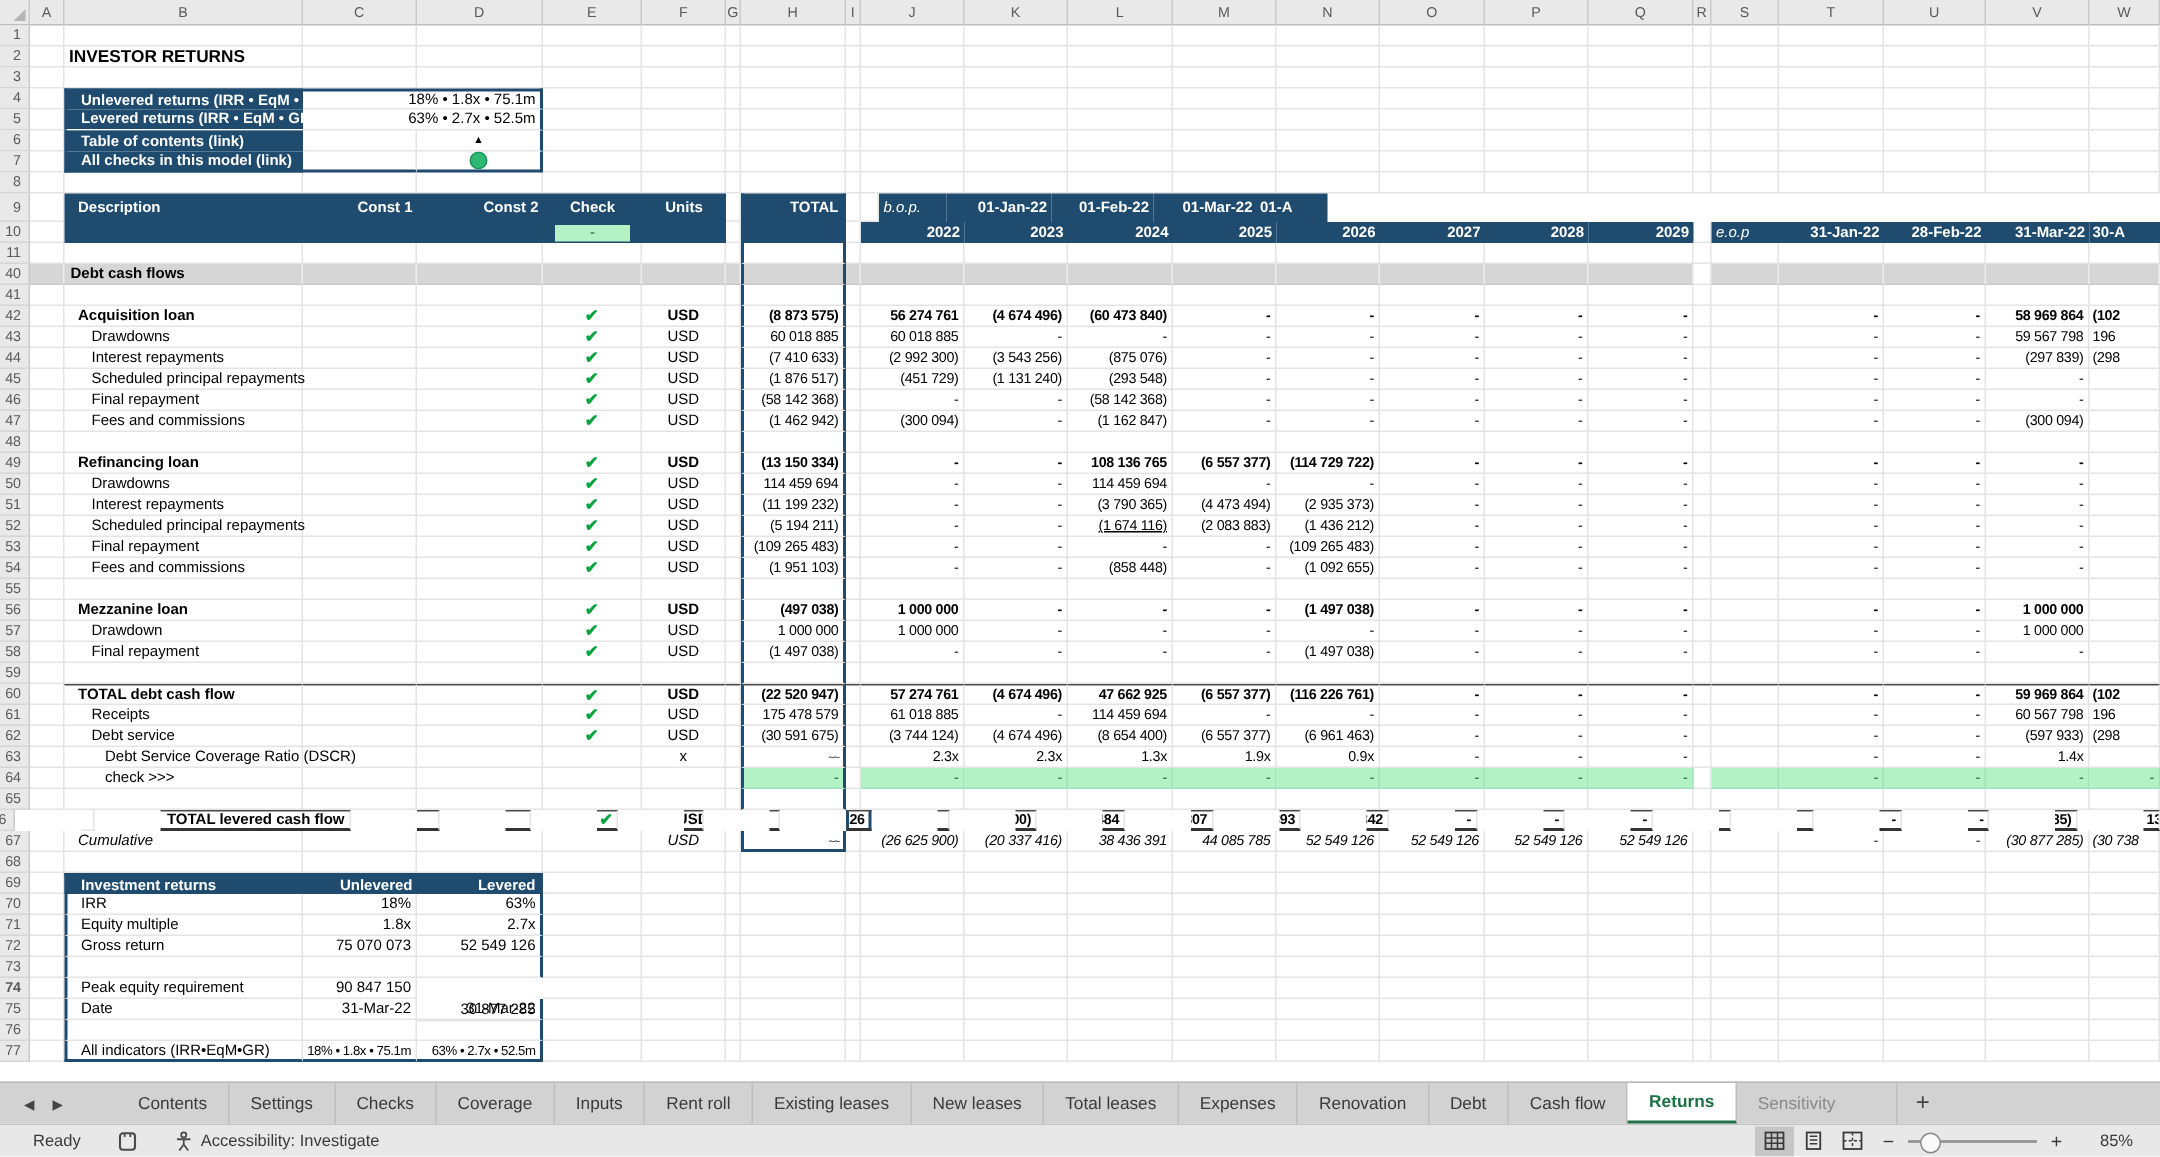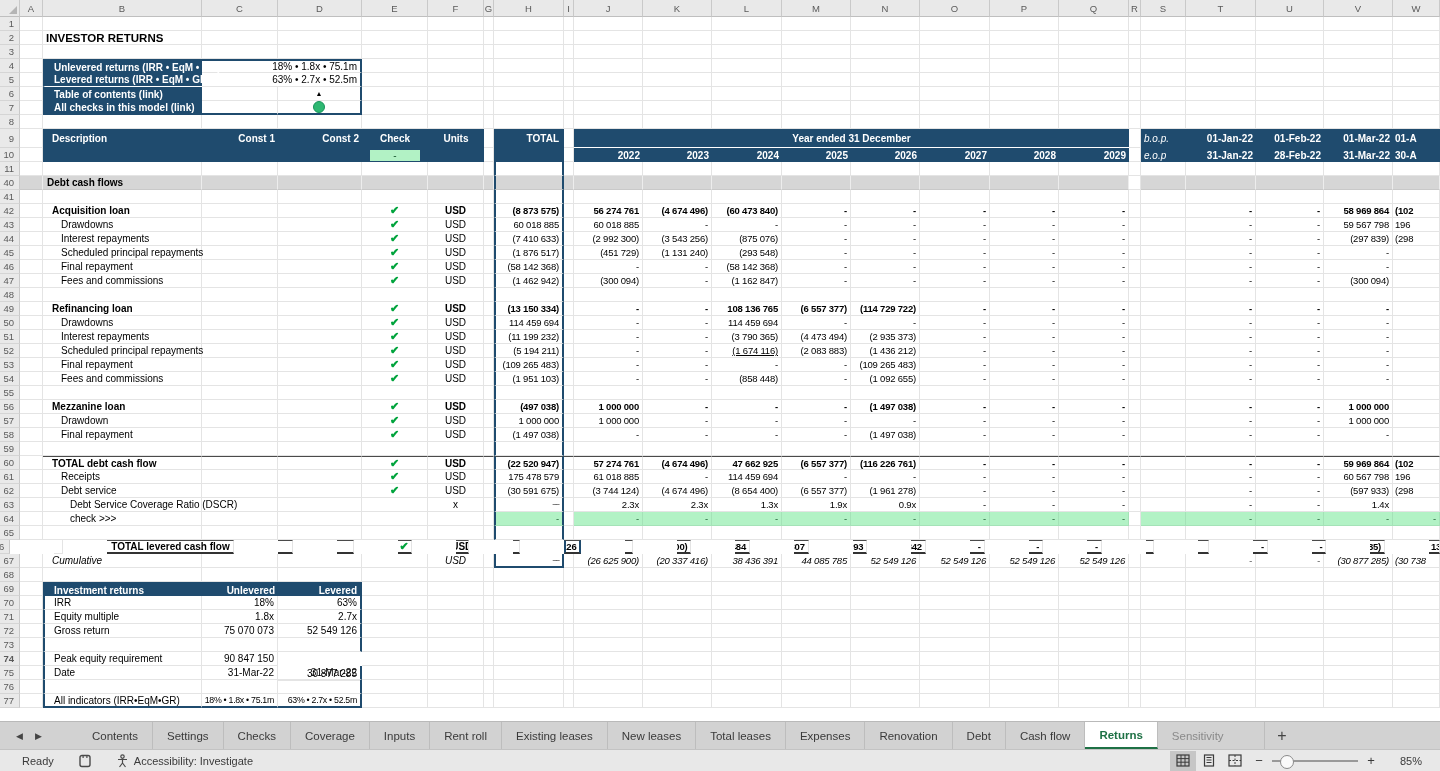--- a/index.html
+++ b/index.html
@@ -312,21 +312,20 @@
         <div class="cell rn" style="width: 20px;">9</div>
         <div class="cell" style="width: 23px;"></div>
         <div class="cell navy hdr b in1" style="width: 159px;">Description</div>
         <div class="cell navy hdr b r" style="width: 76px;">Const 1</div>
         <div class="cell navy hdr b r" style="width: 84px;">Const 2</div>
         <div class="cell navy hdr b c" style="width: 66px;">Check</div>
         <div class="cell navy hdr b c" style="width: 56px;">Units</div>
         <div class="cell" style="width: 10px;"></div>
         <div class="cell navy hdr b r hL hR" style="width: 70px;">TOTAL</div>
         <div class="cell" style="width: 10px;"></div>
-        <div class="cell navy hdr b yrhdr" style="width: 555px;">Year ended 31 December</div>
         <div class="cell" style="width: 12px;"></div>
         <div class="cell navy hdr i" style="width: 45px;">b.o.p.</div>
         <div class="cell navy hdr b r" style="width: 70px;">01-Jan-22</div>
         <div class="cell navy hdr b r" style="width: 68px;">01-Feb-22</div>
         <div class="cell navy hdr b r" style="width: 69px;">01-Mar-22</div>
         <div class="cell navy hdr b frag" style="width: 47px;">01-A</div>
       </div>
       <div class="row" style="height: 14px;">
         <div class="cell rn" style="width: 20px;">10</div>
         <div class="cell" style="width: 23px;"></div>
@@ -961,21 +960,21 @@
         <div class="cell" style="width: 84px;"></div>
         <div class="cell ck" style="width: 66px;">✔</div>
         <div class="cell c " style="width: 56px;">USD</div>
         <div class="cell" style="width: 10px;"></div>
         <div class="cell r num hL hR " style="width: 70px;">(30 591 675)</div>
         <div class="cell" style="width: 10px;"></div>
         <div class="cell r num " style="width: 69px;">(3 744 124)</div>
         <div class="cell r num " style="width: 69px;">(4 674 496)</div>
         <div class="cell r num " style="width: 70px;">(8 654 400)</div>
         <div class="cell r num " style="width: 69px;">(6 557 377)</div>
-        <div class="cell r num " style="width: 69px;">(1 961 278)</div>
+        <div class="cell r num " style="width: 69px;">(6 961 463)</div>
         <div class="cell r num " style="width: 70px;">-</div>
         <div class="cell r num " style="width: 69px;">-</div>
         <div class="cell r num " style="width: 70px;">-</div>
         <div class="cell" style="width: 12px;"></div>
         <div class="cell" style="width: 45px;"></div>
         <div class="cell r num " style="width: 70px;">-</div>
         <div class="cell r num " style="width: 68px;">-</div>
         <div class="cell r num " style="width: 69px;">(597 933)</div>
         <div class="cell frag num " style="width: 47px;">(298</div>
       </div>

